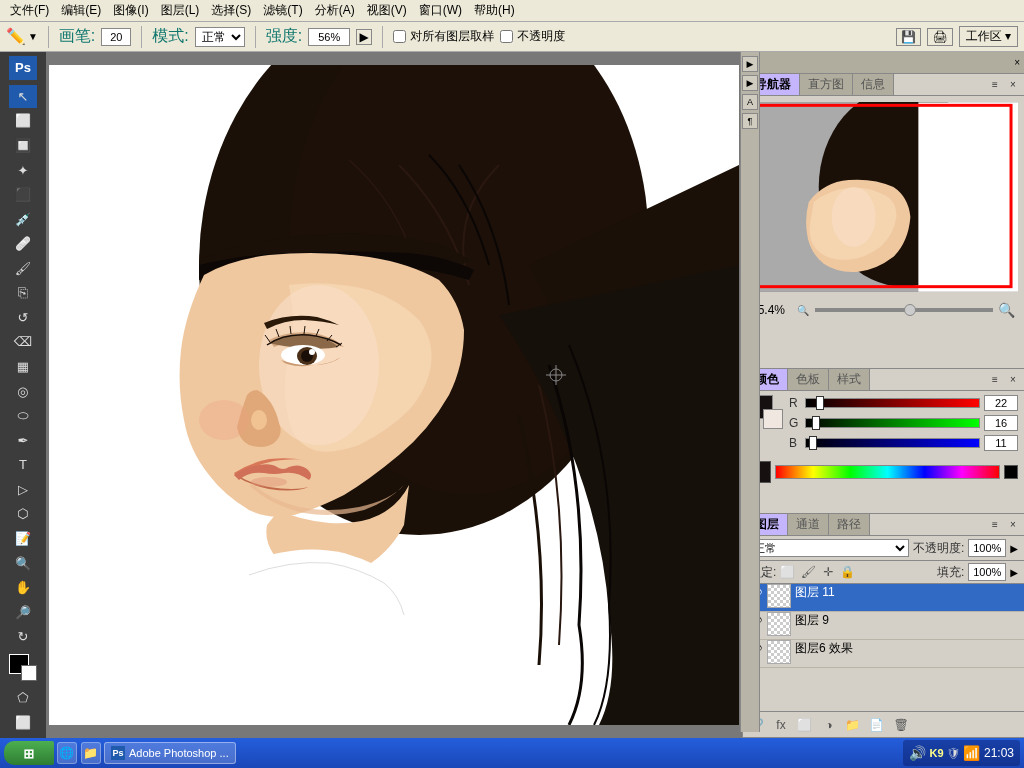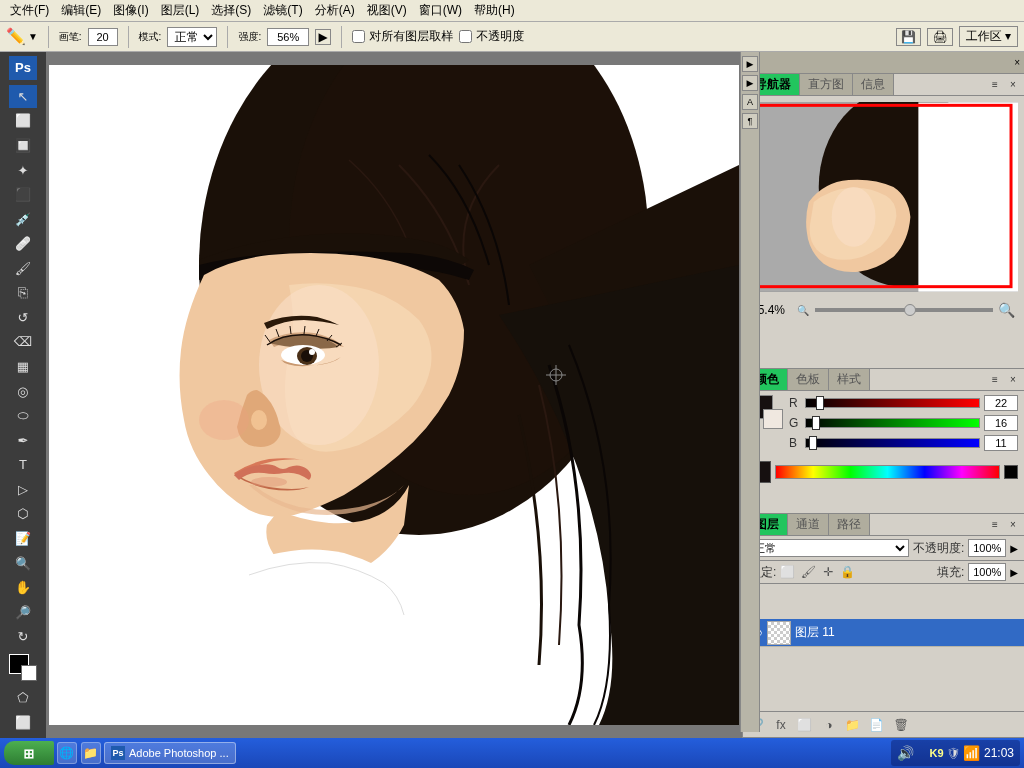--- a/index.html
+++ b/index.html
@@ -23,21 +23,21 @@
     
     #toolbar {
       background: #ece9d8;
       height: 30px;
       display: flex;
       align-items: center;
       padding: 2px 6px;
       border-bottom: 1px solid #aaa;
       gap: 6px;
     }
-    .toolbar-label { font-size: 10px; color: #000000; }
+    .toolbar-label { font-size: 16px; color: #0f766e; }
     .toolbar-input {
       width: 30px; height: 18px; border: 1px solid #888; background: white;
       font-size: 11px; text-align: center;
     }
     .toolbar-select {
       height: 20px; border: 1px solid #888; background: white;
       font-size: 12px; padding: 0 2px;
     }
     .toolbar-checkbox { margin-right: 2px; }
     .toolbar-divider { width: 1px; height: 22px; background: #aaa; margin: 0 4px; }
@@ -155,21 +155,21 @@
       display: flex;
       gap: 0;
     }
     .panel-tab {
       padding: 2px 8px;
       font-size: 12px;
       cursor: pointer;
       border-right: 1px solid #888;
     }
     .panel-tab.active {
-      background: #22c55e;
+      background: #c4b5fd;
       font-weight: bold;
     }
     .panel-tab-inactive {
       background: #b0ad9e;
       color: #555;
     }
     .panel-controls {
       display: flex;
       gap: 4px;
       align-items: center;
@@ -306,27 +306,26 @@
       display: flex; align-items: center; justify-content: center;
       font-size: 12px; cursor: pointer; color: #555;
     }
     .layers-list {
       flex: 1;
       overflow-y: auto;
       background: #d4d0c8;
     }
     .layer-item {
       display: flex;
-      align-items: center;
+      align-items: flex-start;
       height: 28px;
       padding: 0 4px;
       border-bottom: 1px solid #b8b5a8;
       gap: 4px;
       cursor: pointer;
-      margin-top: 35px;
     }
     .layer-item.active { background: #316ac5; color: white; }
     .layer-eye {
       width: 16px; height: 16px;
       display: flex; align-items: center; justify-content: center;
       font-size: 12px; cursor: pointer;
     }
     .layer-thumbnail {
       width: 24px; height: 24px;
       background: #ddd;
@@ -711,23 +710,37 @@
         <div class="layers-list">
 
           <div class="layer-item active">
             <span class="layer-eye">👁</span>
             <div class="layer-thumbnail">
               <div class="thumb-checker"></div>
             </div>
             <span class="layer-name">图层 11</span>
           </div>
 
-
-
-
+          <div class="layer-item">
+            <span class="layer-eye">👁</span>
+            <div class="layer-thumbnail">
+              <div class="thumb-checker"></div>
+            </div>
+            <span class="layer-name">图层 9</span>
+          </div>
+
+
+
+          <div class="layer-item">
+            <span class="layer-eye">👁</span>
+            <div class="layer-thumbnail">
+              <div class="thumb-checker"></div>
+            </div>
+            <span class="layer-name">图层6 效果</span>
+          </div>
         </div>
 
         <div class="layers-bottom">
           <button class="bottom-btn">🔗</button>
           <button class="bottom-btn">fx</button>
           <button class="bottom-btn">⬜</button>
           <button class="bottom-btn">◑</button>
           <button class="bottom-btn">📁</button>
           <button class="bottom-btn">📄</button>
           <button class="bottom-btn">🗑</button>
@@ -745,21 +758,21 @@
   <div style="width:20px;height:22px;background:rgba(255,255,255,0.2);border:1px solid rgba(255,255,255,0.3);border-radius:3px;display:flex;align-items:center;justify-content:center;margin:0 1px;cursor:pointer;">📁</div>
 
   <div class="taskbar-btn" style="display:flex;align-items:center;gap:4px;">
     <span style="background:#1f5aad;color:white;width:14px;height:14px;font-size:9px;font-weight:bold;display:flex;align-items:center;justify-content:center;">Ps</span>
     <span>Adobe Photoshop ...</span>
   </div>
   <div class="taskbar-spacer"></div>
 
   <div class="taskbar-tray">
     <span class="tray-icon">🔊</span>
-    <span class="tray-icon" style="font-size:11px;font-weight:bold;color:#ff8;margin-left:12px;">K9</span>
+    <span class="tray-icon" style="font-size:11px;font-weight:bold;color:#ff8;">K9</span>
     <span class="tray-icon" style="font-size:11px;">🛡</span>
     <span class="tray-icon">📶</span>
     <span class="tray-time">21:03</span>
   </div>
 </div>
 
 <div style="position:absolute;left:740px;top:52px;width:20px;height:680px;background:#b8b5a8;display:flex;flex-direction:column;align-items:center;padding:4px 0;gap:3px;border-left:1px solid #888;border-right:1px solid #888;">
   <div style="width:16px;height:16px;background:#d0cdc0;border:1px solid #888;font-size:9px;display:flex;align-items:center;justify-content:center;cursor:pointer;">▶</div>
   <div style="width:16px;height:16px;background:#d0cdc0;border:1px solid #888;font-size:9px;display:flex;align-items:center;justify-content:center;cursor:pointer;">▶</div>
   <div style="width:16px;height:16px;background:#d0cdc0;border:1px solid #888;font-size:9px;display:flex;align-items:center;justify-content:center;cursor:pointer;">A</div>

